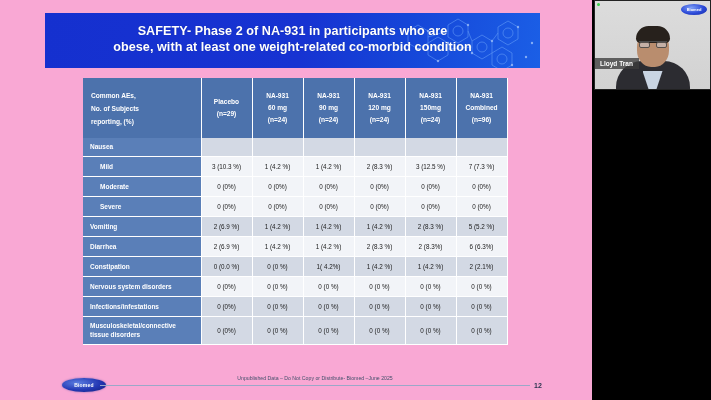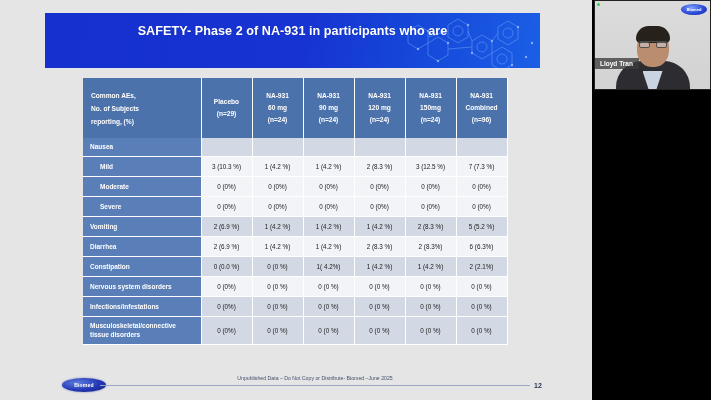--- a/index.html
+++ b/index.html
@@ -9,21 +9,21 @@
     background: #000;
     font-family: "Liberation Sans", sans-serif;
     overflow: hidden;
   }
   #root { position: relative; width: 711px; height: 400px; background: #000; }
 
   
   .slide {
     position: absolute; left: 0; top: 0;
     width: 592px; height: 400px;
-    background: #e5e5e5;
+    background: #f9a8d4;
   }
 
   
   .banner {
     position: absolute; left: 45px; top: 13px;
     width: 495px; height: 55px;
     background: linear-gradient(100deg, #1530cf 0%, #1733d2 52%, #1545d8 72%, #1b5fe6 100%);
     overflow: hidden;
   }
   .banner-art { position: absolute; right: 0; top: 0; width: 160px; height: 55px; opacity: .72; }
@@ -213,20 +213,21 @@
           <circle cx="92" cy="40" r="1.2"></circle>
             <circle cx="112" cy="28" r="1.2"></circle>
           <circle cx="138" cy="14" r="1.2"></circle>
             <circle cx="132" cy="52" r="1.2"></circle>
           <circle cx="152" cy="30" r="1.2"></circle>
             <circle cx="146" cy="44" r="1.2"></circle>
         </g>
       </svg>
       <div class="banner-title">
         <span class="l1">SAFETY- Phase 2 of NA-931 in participants who are</span>
+        <span class="l2">obese, with at least one weight-related co-morbid condition</span>
       </div>
     </div>
 
     <div class="tbl-wrap">
       <table class="aetbl">
         <colgroup>
           <col class="c-label">
             <col class="c-data">
             <col class="c-data">
             <col class="c-data">

